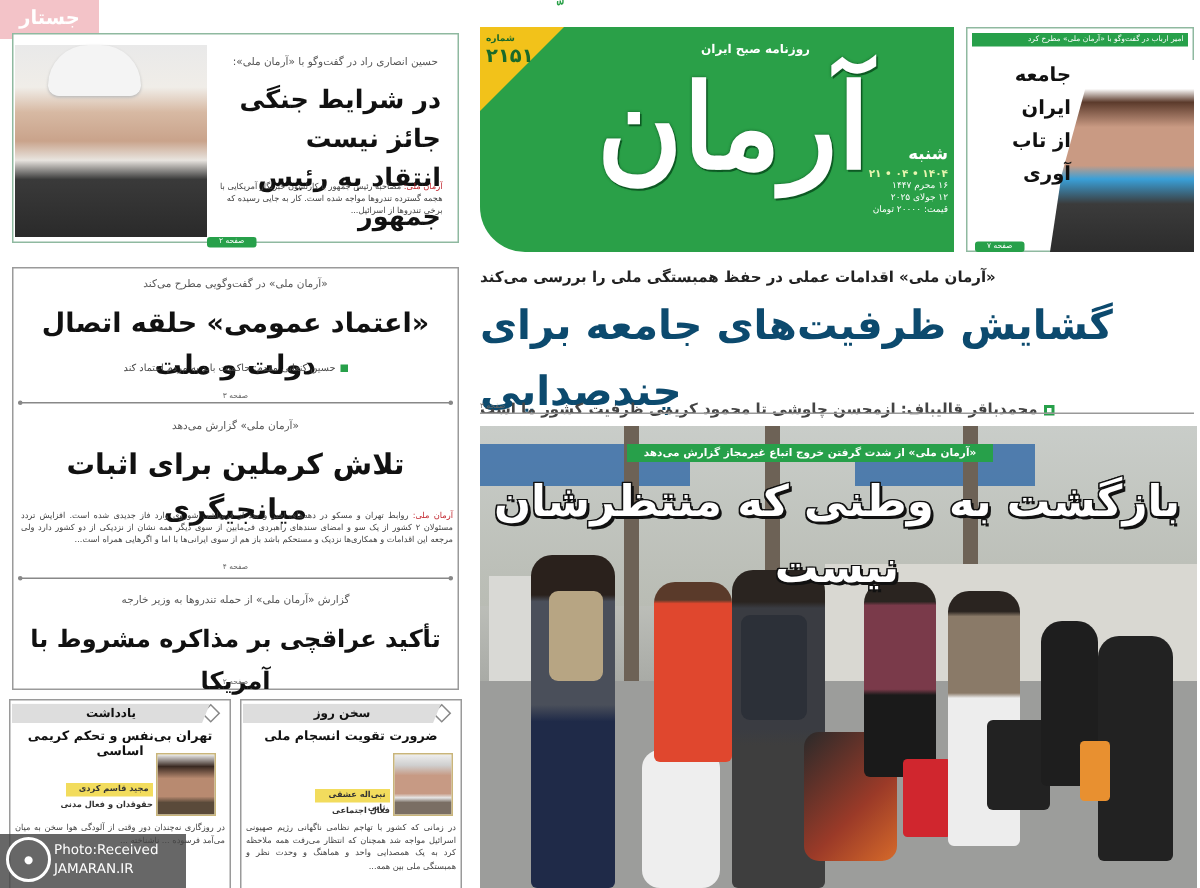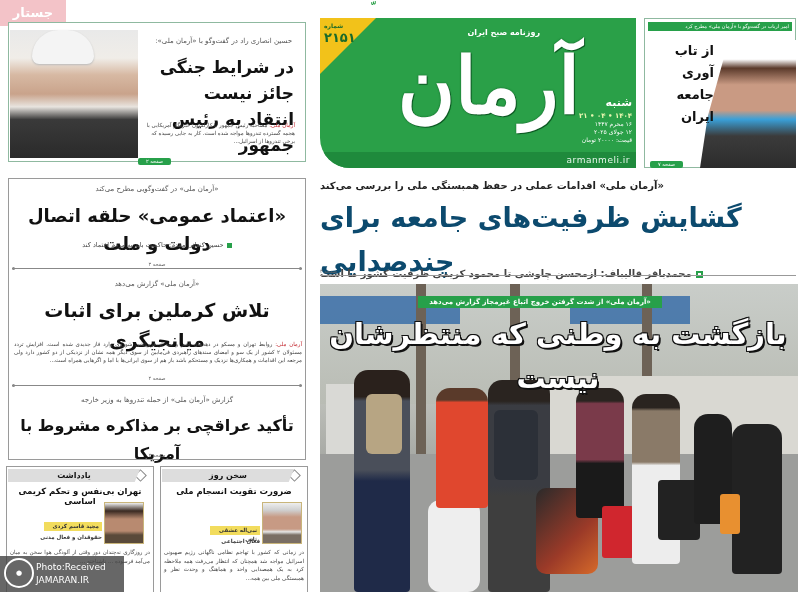--- a/index.html
+++ b/index.html
@@ -118,29 +118,28 @@
   <div class="abs issue-num">۲۱۵۱</div>
   <div class="abs rtl mast-slogan">روزنامه صبح ایران</div>
   <div class="abs rtl mast-logo">آرمان ملی</div>
   <div class="abs rtl mast-day">شنبه</div>
   <div class="abs rtl mast-date">
     <div class="main">۱۴۰۴ • ۰۴ • ۲۱</div>
     <div>۱۶ محرم ۱۴۴۷</div>
     <div>۱۲ جولای ۲۰۲۵</div>
     <div>قیمت: ۲۰۰۰۰ تومان</div>
   </div>
-  <div class="abs mast-url">armanmeli.ir</div>
 </div>
 
 <div class="abs frame frame-green tr-box"></div>
 <div class="abs tr-photo"></div>
 <div class="abs rtl tr-kicker">امیر ارباب در گفت‌وگو با «آرمان ملی» مطرح کرد</div>
 <div class="abs rtl tr-title">
+  <div>جامعه ایران</div>
   <div>از تاب آوری</div>
-  <div>جامعه ایران</div>
 </div>
 <div class="abs page-tag tr-tag">صفحه ۷</div>
 
 <div class="abs rtl center lead-kicker">«آرمان ملی» اقدامات عملی در حفظ همبستگی ملی را بررسی می‌کند</div>
 <div class="abs rtl center lead-title">گشایش ظرفیت‌های جامعه برای چندصدایی</div>
 <div class="abs rtl center lead-sub">
   <span class="sq"></span><span>محمدباقر قالیباف: ازمحسن چاوشی تا محمود کریمی ظرفیت کشور ما است</span>
 </div>
 <div class="abs lead-tag">صفحه ۳</div>
 <div class="abs lead-rule"></div>

